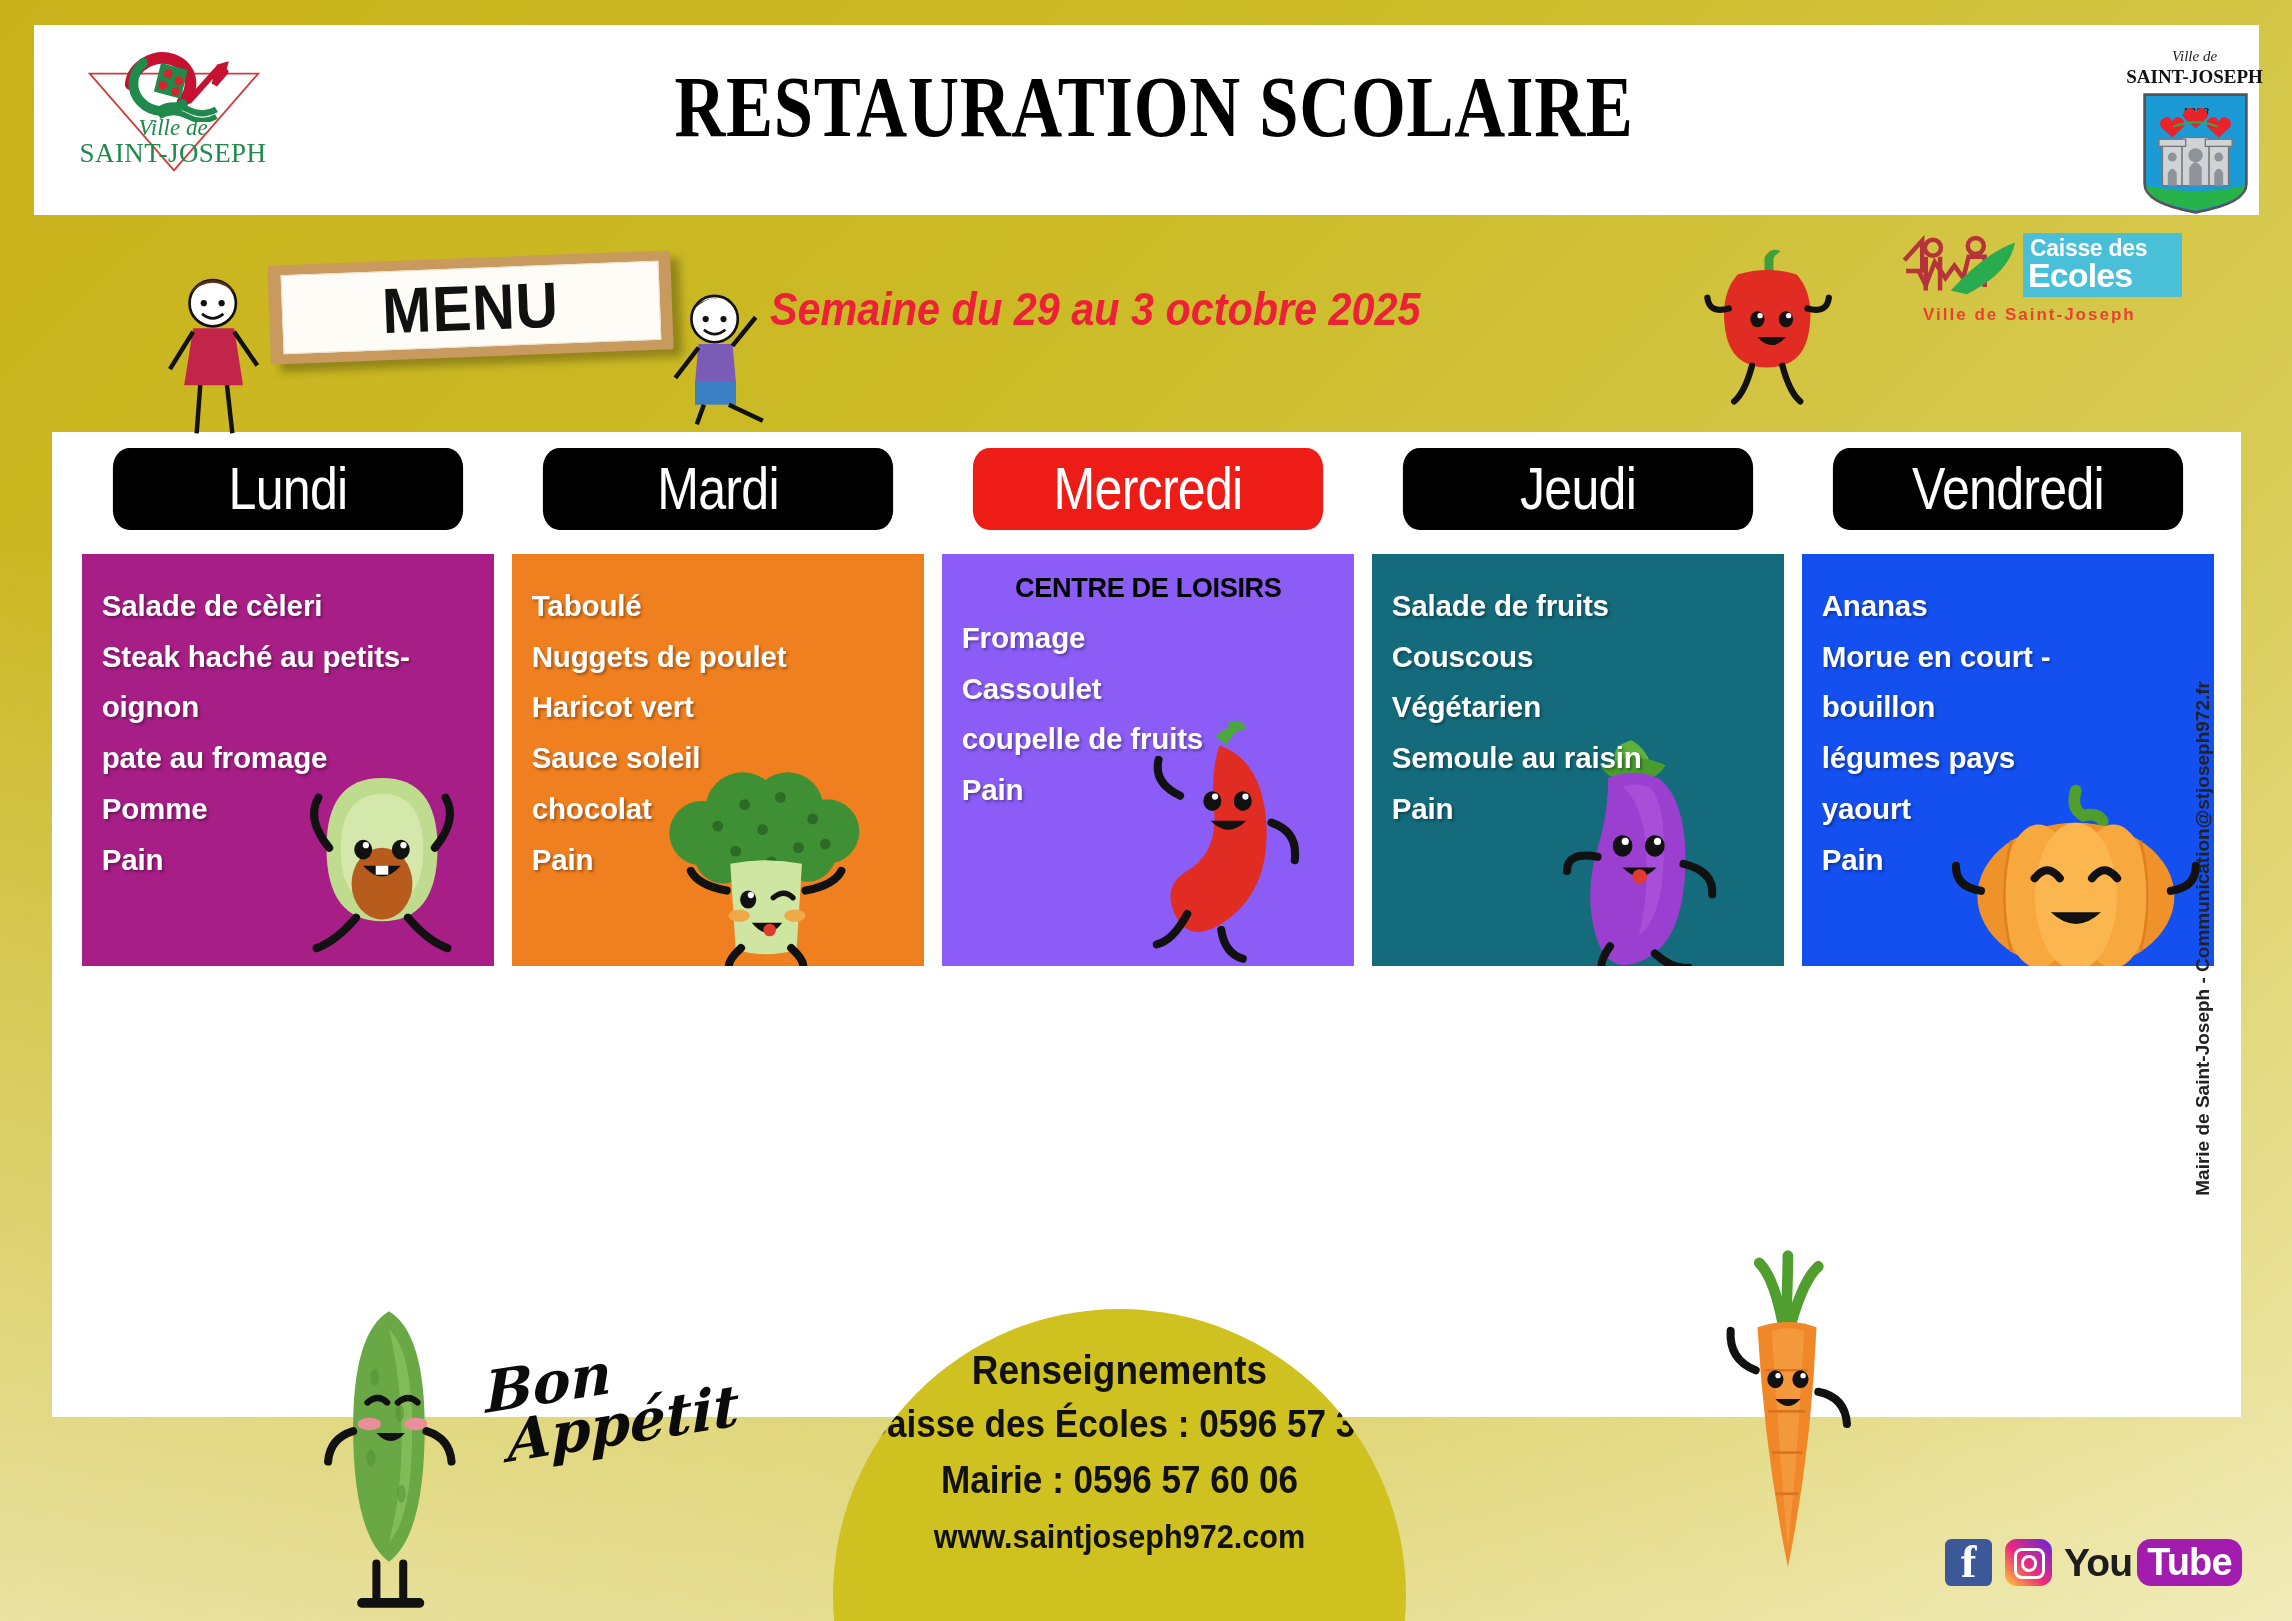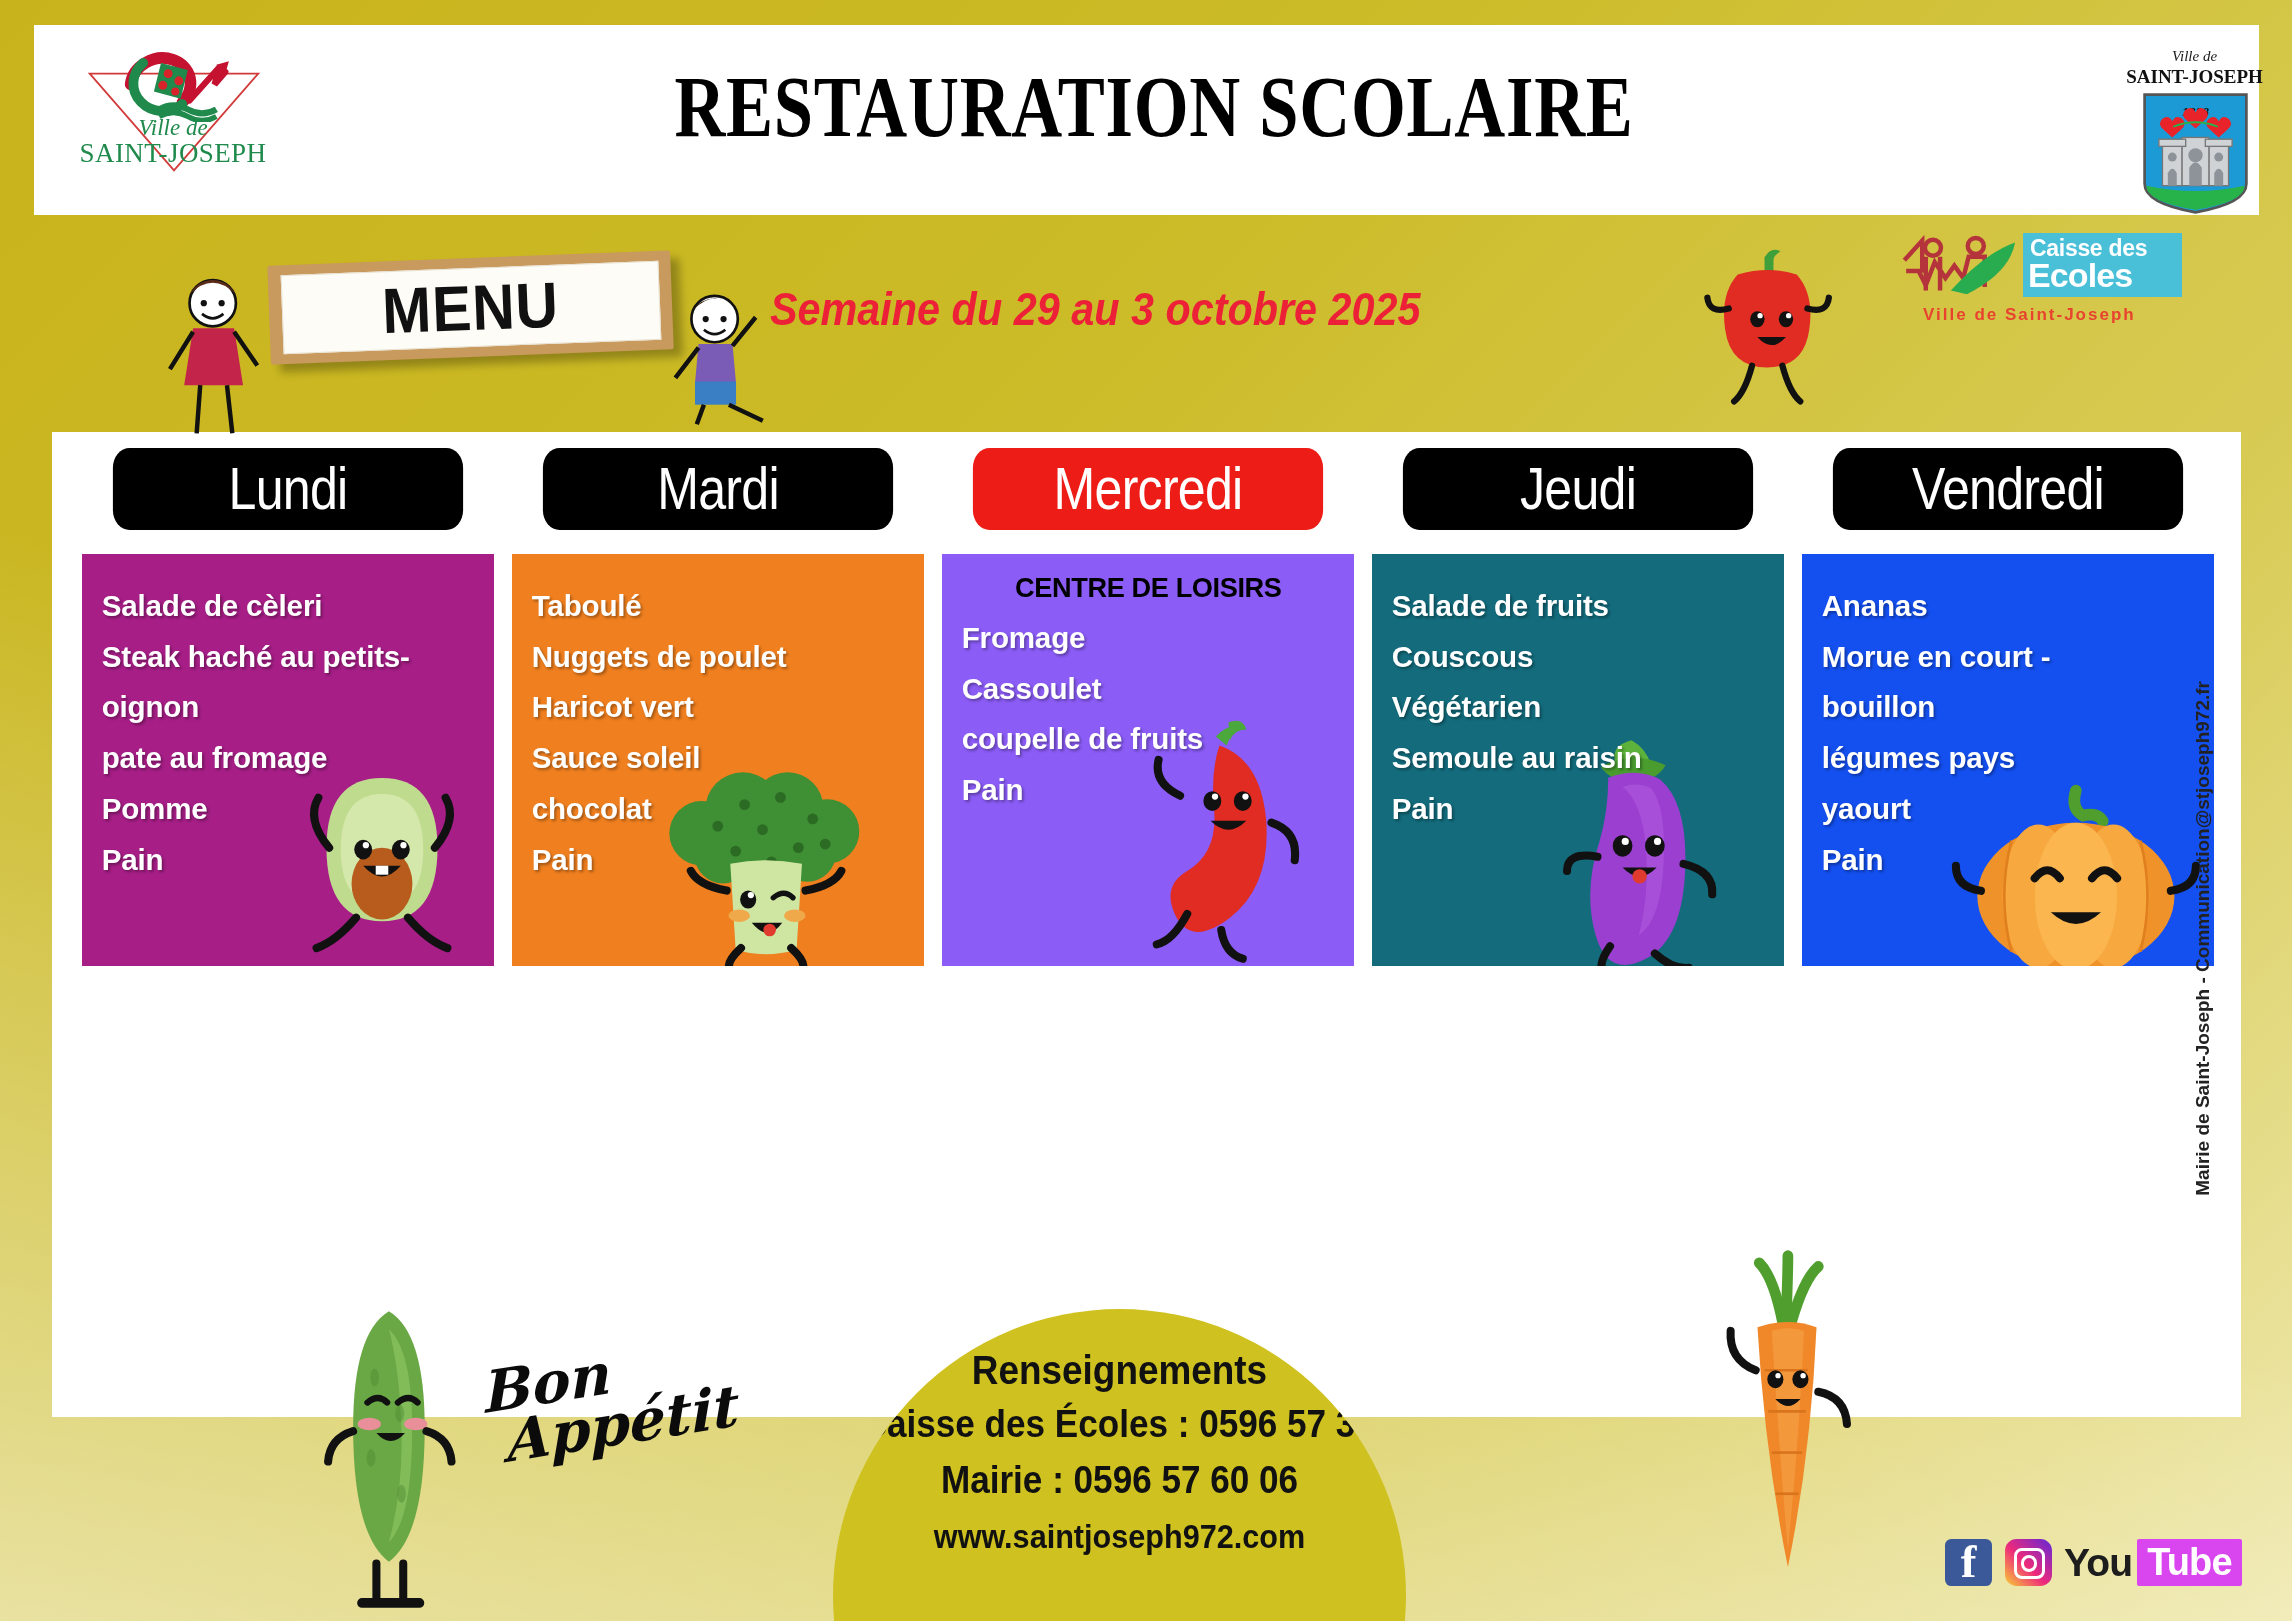--- a/index.html
+++ b/index.html
@@ -138,21 +138,21 @@
     align-items:center;gap:12.5px;}
   .fbk{width:47px;height:47px;background:#3b5998;border-radius:6.3px;position:relative;}
   .fbk::after{content:"f";position:absolute;left:0;top:-5.4px;width:47px;text-align:center;
     color:#fff;font-size:47px;font-weight:bold;font-family:"Liberation Serif",serif;}
   .ig{width:47px;height:47px;border-radius:11.6px;
     background:linear-gradient(45deg,#f9ce34,#ee2a7b 45%,#6228d7);position:relative;}
   .ig .r{position:absolute;left:9px;top:9px;width:25px;height:25px;border:3.6px solid #fff;border-radius:8px;}
   .ig .d{position:absolute;left:16px;top:16px;width:10.7px;height:10.7px;border:3.6px solid #fff;border-radius:50%;}
   .yt{display:flex;align-items:center;gap:4.5px;}
   .yt .you{font-size:39px;font-weight:bold;color:#1d1d1d;letter-spacing:-0.9px;}
-  .yt .tube{background:#d946ef;border-radius:2px;padding:1.8px 10.7px;color:#fff;
+  .yt .tube{background:#a21caf;border-radius:14px;padding:1.8px 10.7px;color:#fff;
     font-size:38px;font-weight:bold;letter-spacing:-0.9px;}
 
   .vtext{
     position:absolute;left:2192px;top:681px;z-index:9;
     writing-mode:vertical-rl;transform:rotate(180deg);
     font-size:19px;font-weight:bold;color:#222;white-space:nowrap;
   }
 </style>
 </head>
 <body>

